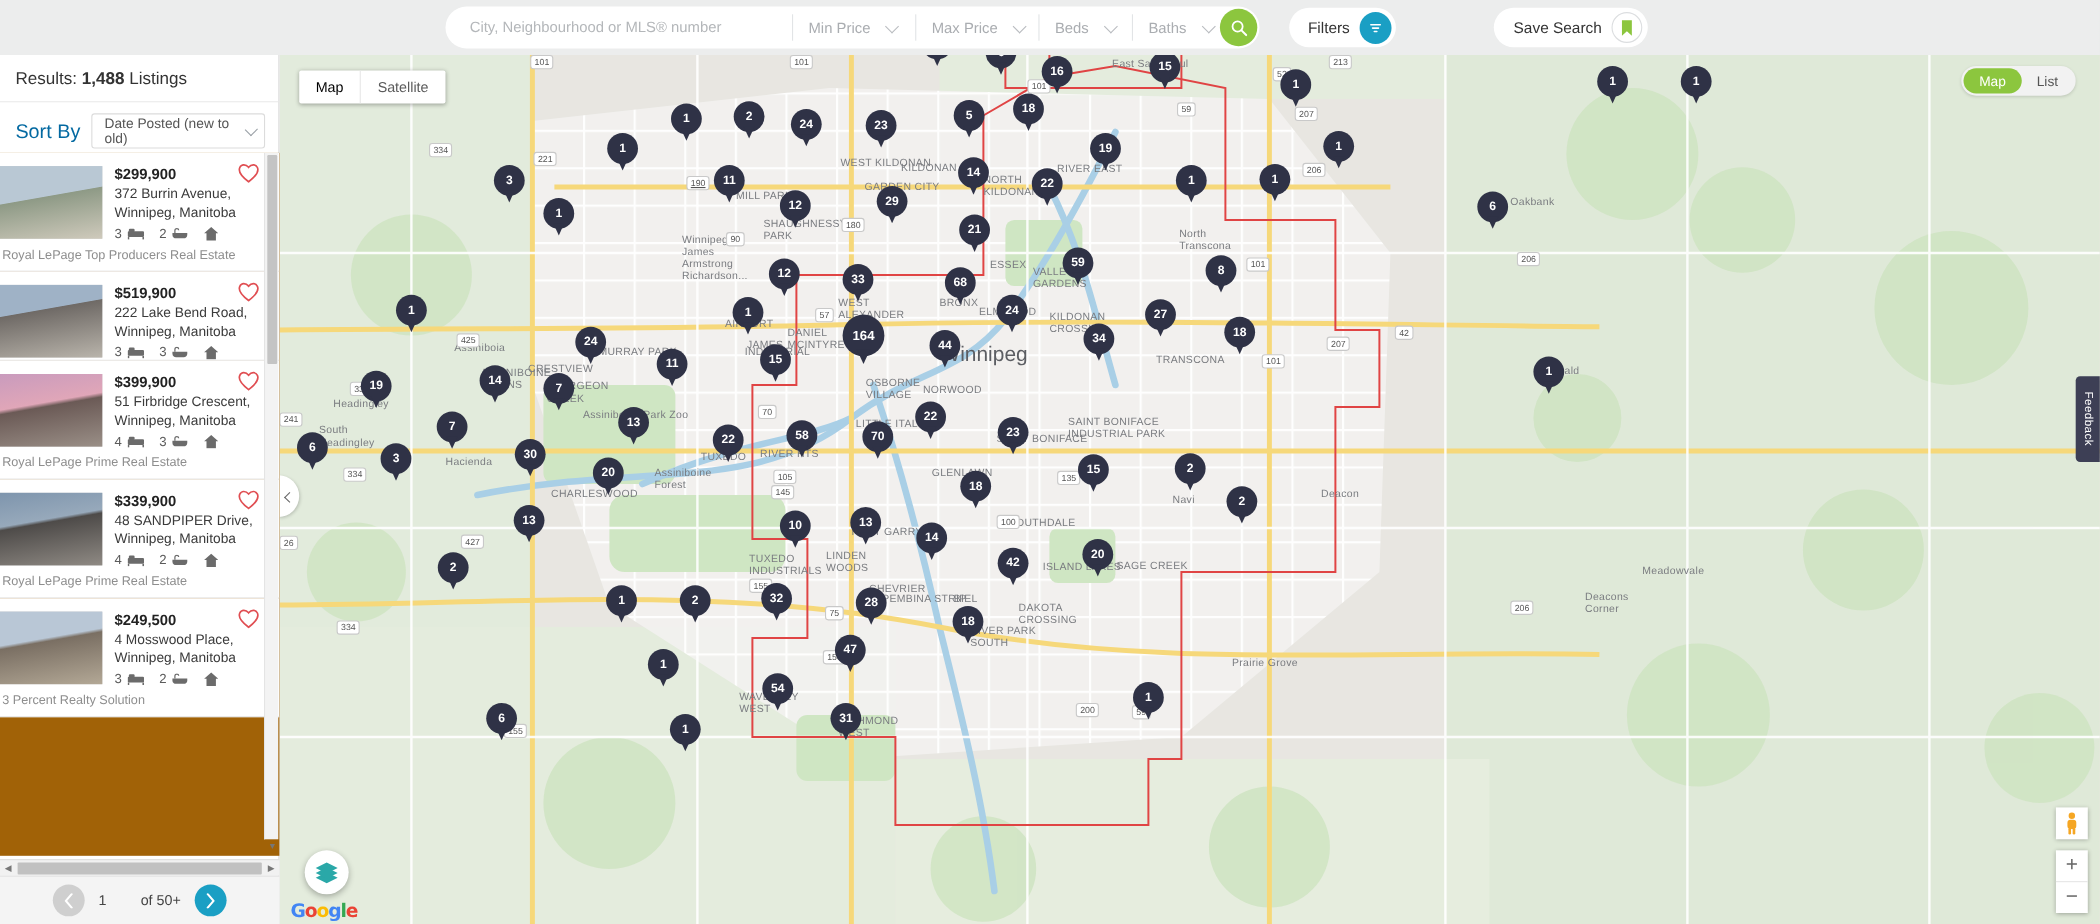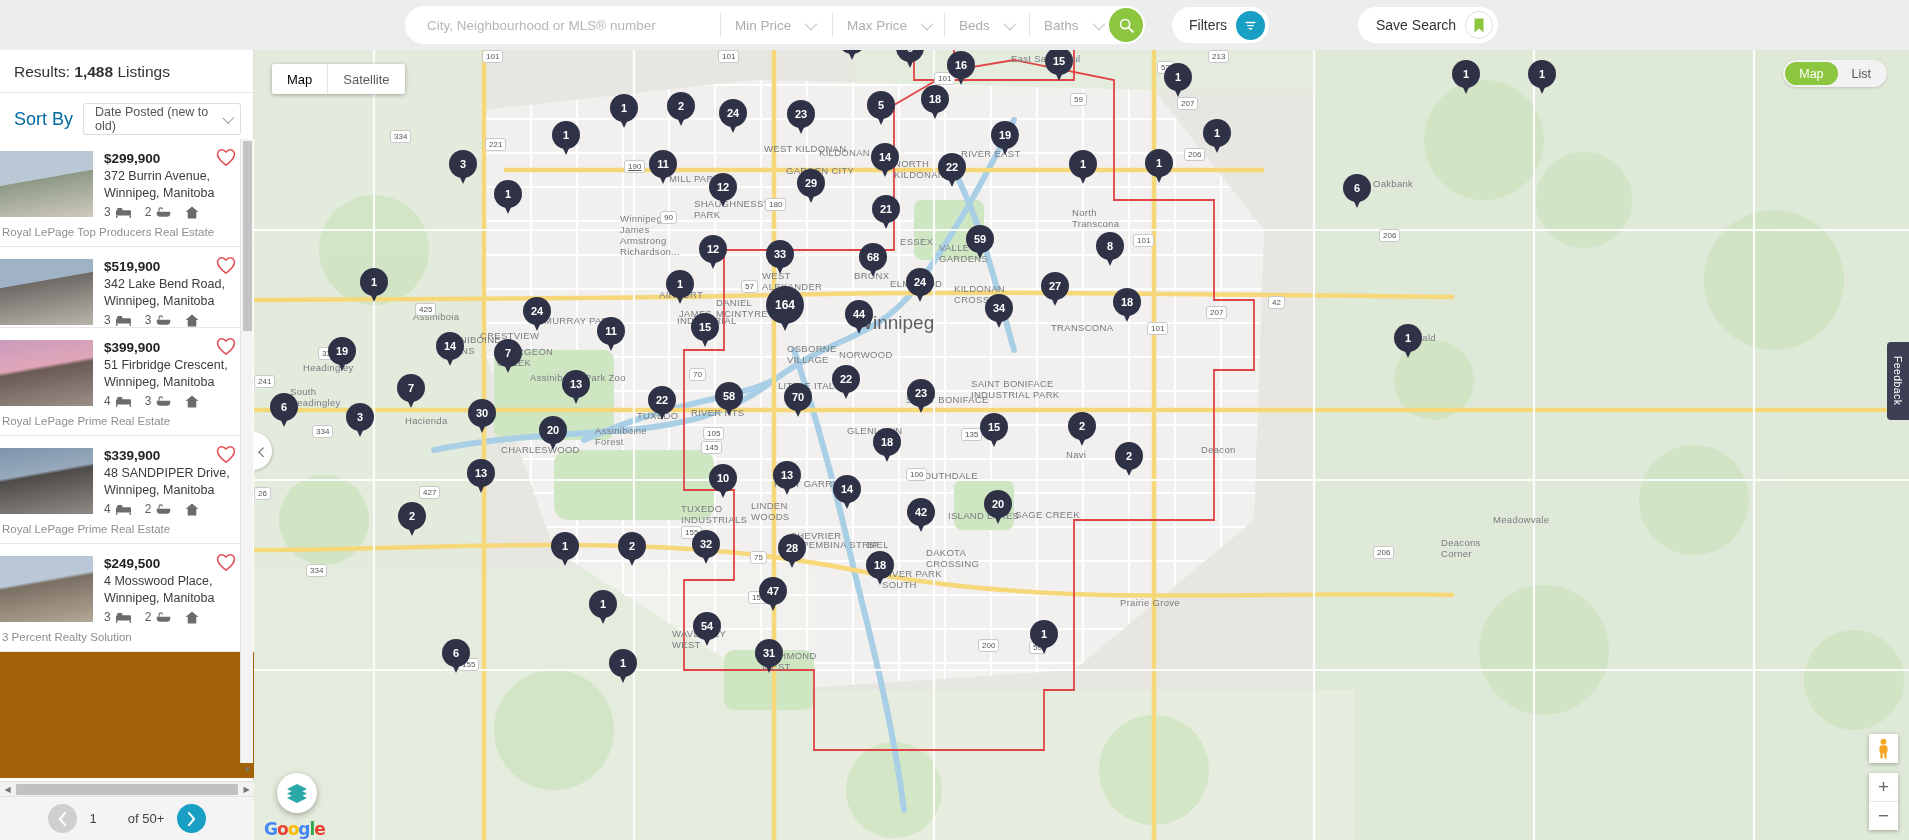--- a/index.html
+++ b/index.html
@@ -370,21 +370,21 @@
         <div class="brokerage">Royal LePage Top Producers Real Estate</div>
       </div>
       <div class="listing">
         <div class="heart"><svg width="22" height="20" viewBox="0 0 24 22">
             <path d="M12 20 C4 14 1.5 9.5 3.2 5.8 C4.7 2.5 9 2 12 5.6 C15 2 19.3 2.5 20.8 5.8 C22.5 9.5 20 14 12 20 Z" fill="none" stroke="#e04e52" stroke-width="1.7"></path>
           </svg></div>
         <div class="listing-row">
           <div class="thumb" style="background-image:linear-gradient(170deg,#9fb2c6 0%,#9fb2c6 35%,#6f6a66 36%,#b9b4ab 100%)"></div>
           <div class="info">
             <div class="price">$519,900</div>
-            <div class="addr">342 Lake Bend Road,</div>
+            <div class="addr">222 Lake Bend Road,</div>
             <div class="addr">Winnipeg, Manitoba</div>
             <div class="specs">
               <span class="num">3</span>
               <svg width="15" height="11" viewBox="0 0 20 14">
                 <rect x="0" y="4" width="20" height="7" rx="1.6" fill="#6b6b6b"></rect>
                 <rect x="1.5" y="1" width="7" height="4" rx="1.4" fill="#6b6b6b"></rect>
                 <rect x="0" y="11" width="2" height="3" fill="#6b6b6b"></rect>
                 <rect x="18" y="11" width="2" height="3" fill="#6b6b6b"></rect>
               </svg>
               <span class="gap"></span>

